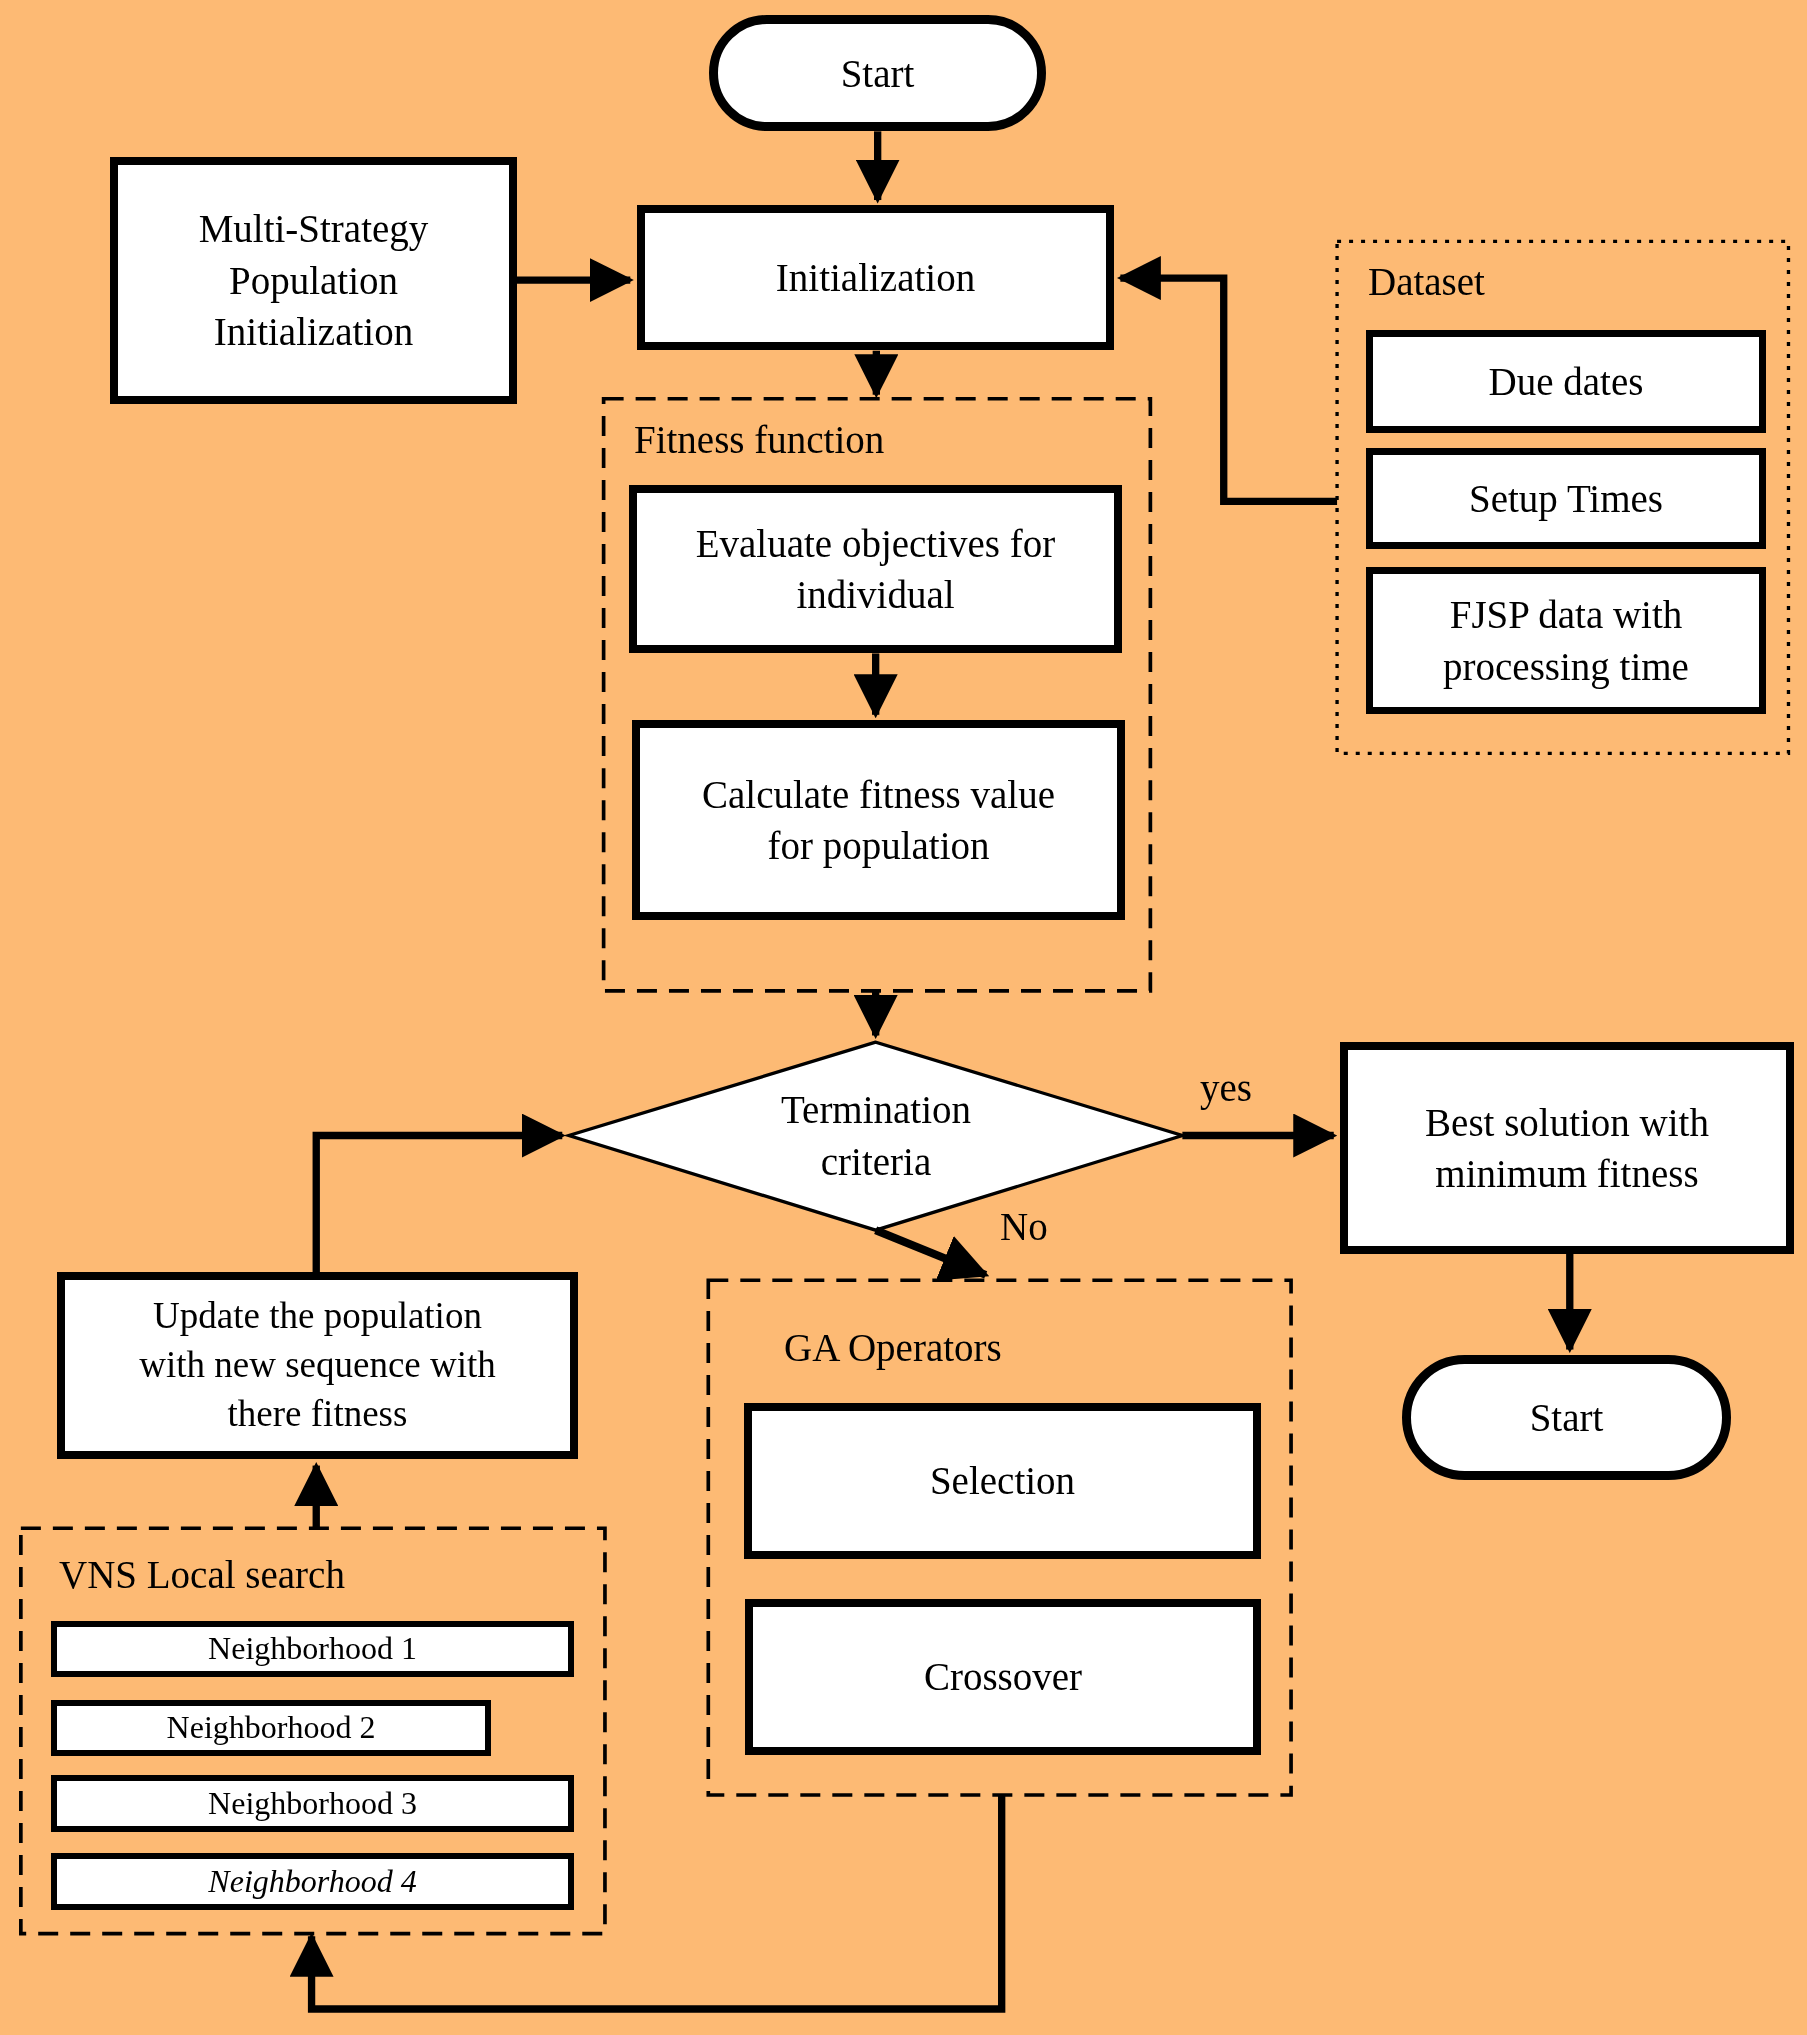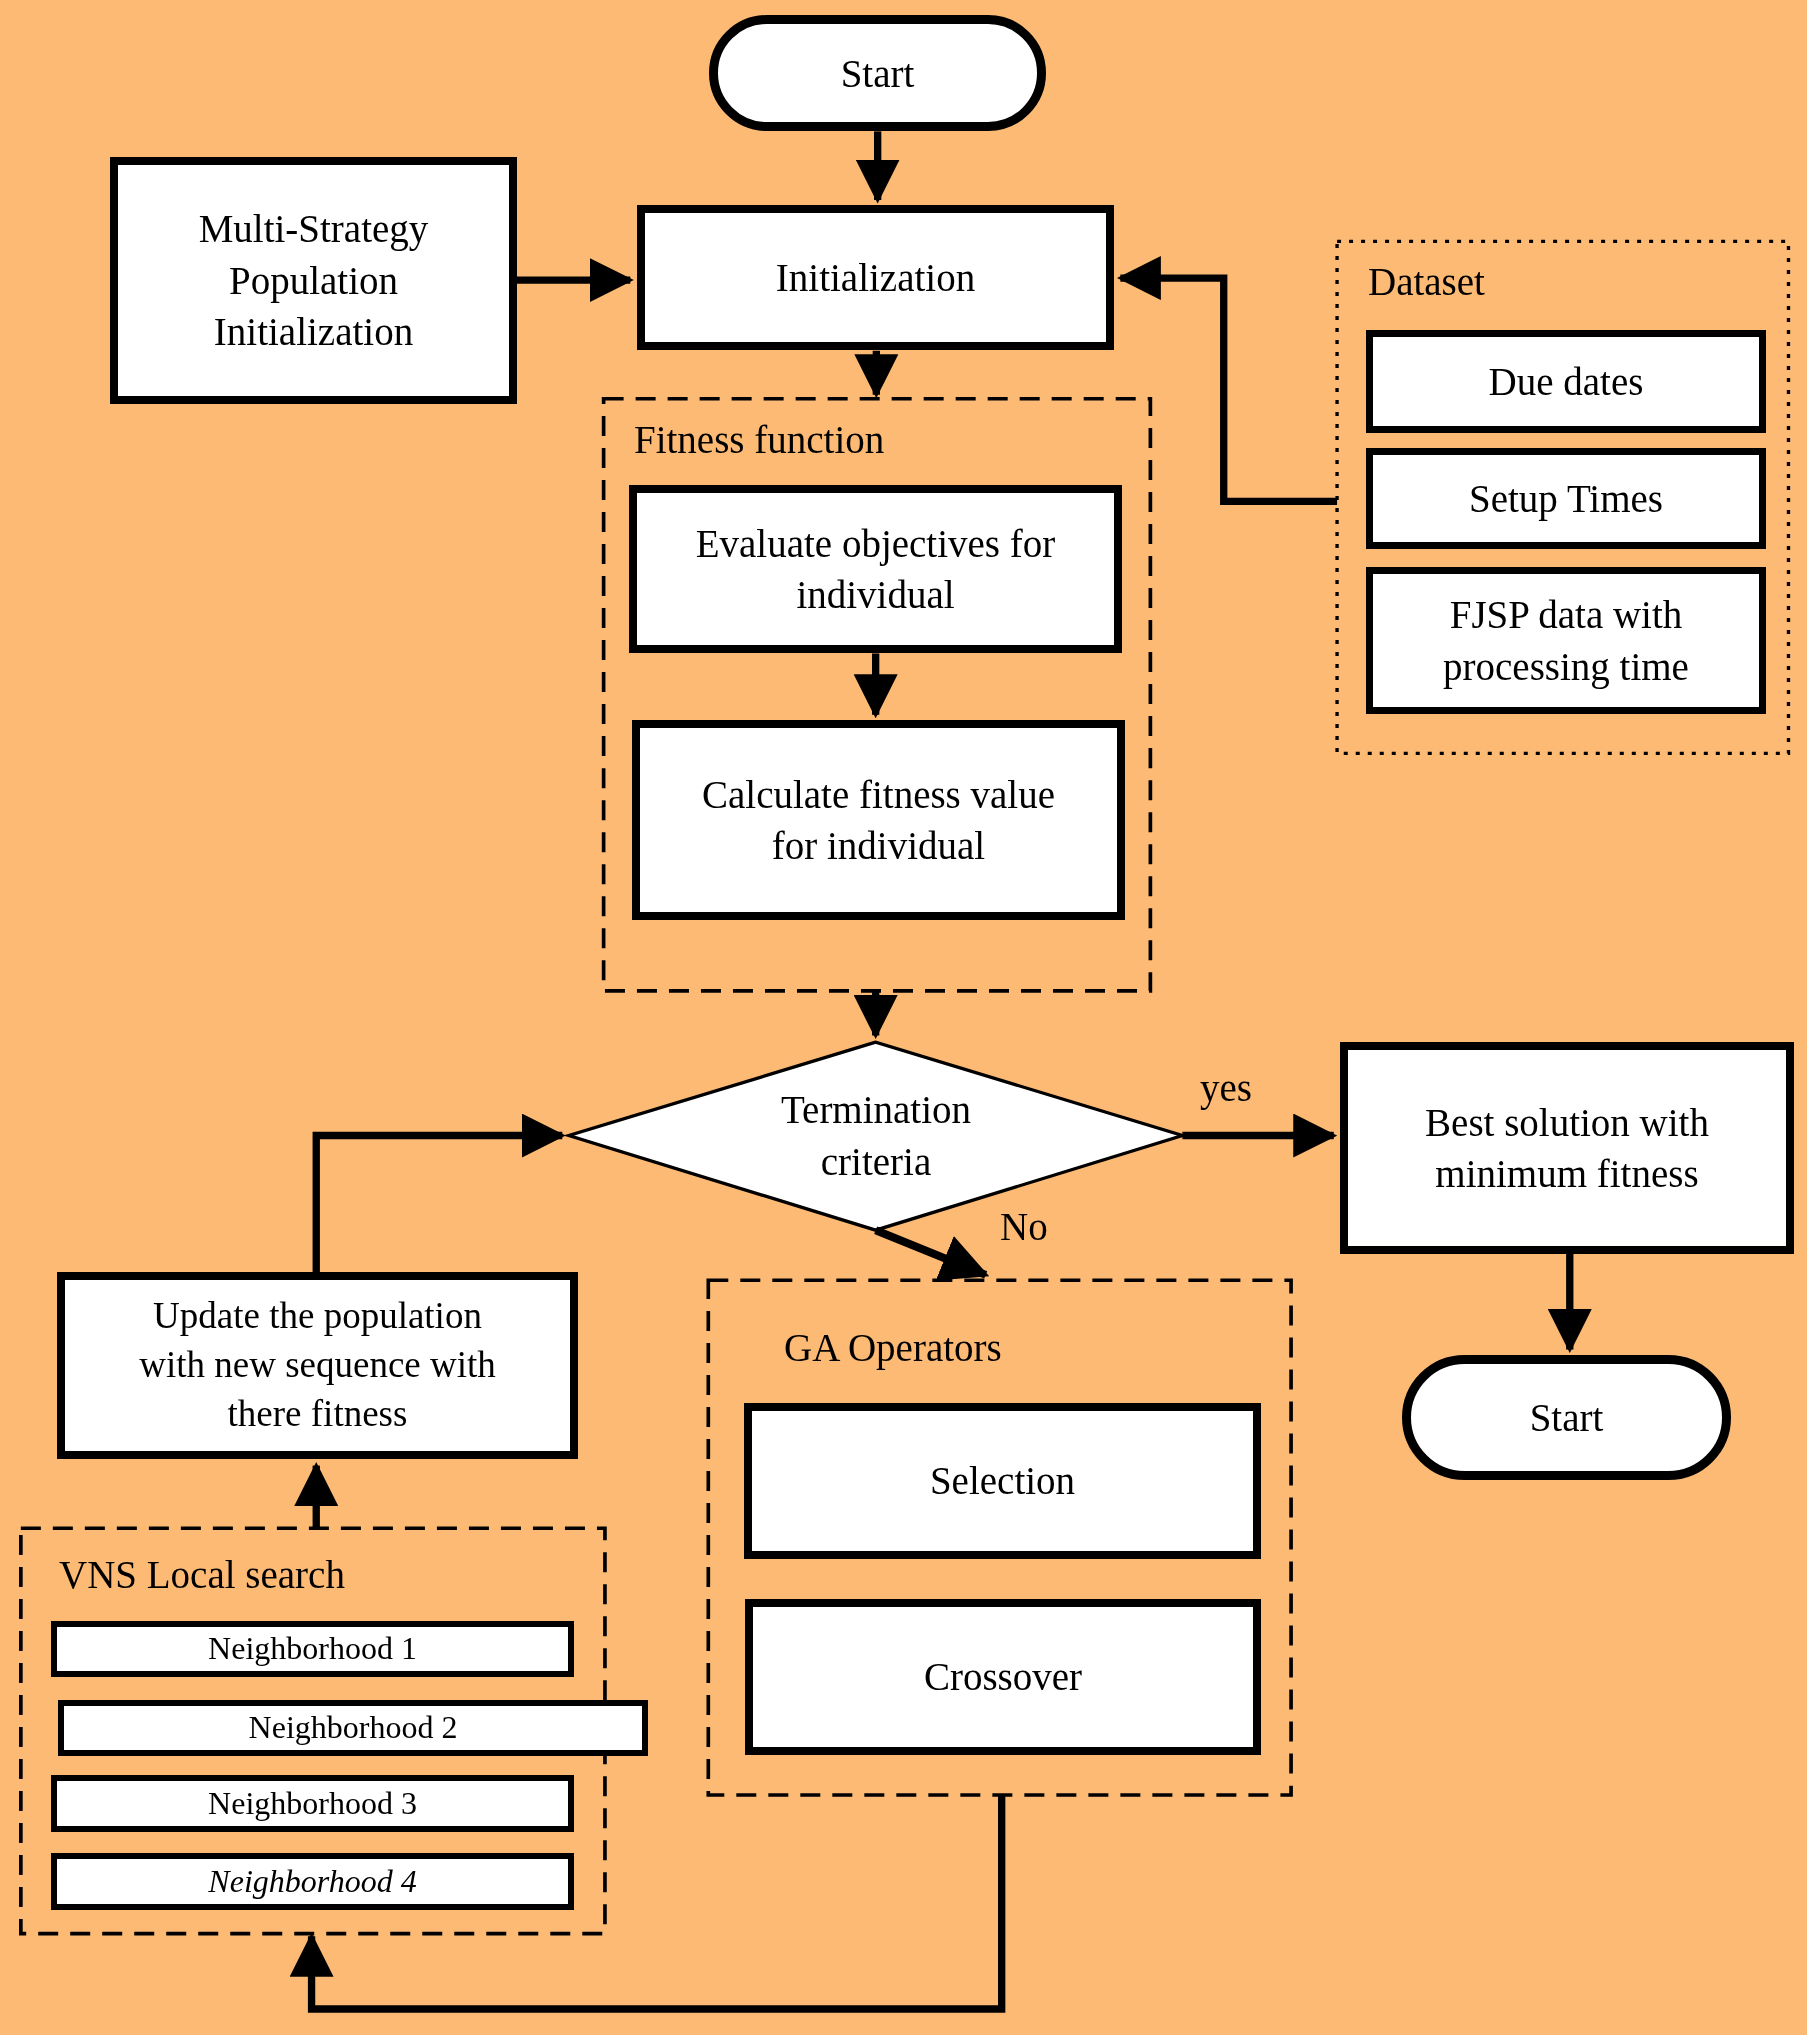--- a/index.html
+++ b/index.html
@@ -116,38 +116,38 @@
   <div class="group-label" style="left:1368px; top:261px;">Dataset</div>
   <div class="node thin" style="left:1366px; top:330px; width:400px; height:103px;">Due dates</div>
   <div class="node thin" style="left:1366px; top:448px; width:400px; height:101px;">Setup Times</div>
   <div class="node thin" style="left:1366px; top:567px; width:400px; height:147px;">FJSP data with
 processing time</div>
 
   <div class="group-label" style="left:634px; top:419px;">Fitness function</div>
   <div class="node" style="left:629px; top:485px; width:493px; height:168px;">Evaluate objectives for
 individual</div>
   <div class="node" style="left:632px; top:720px; width:493px; height:200px;">Calculate fitness value
-for individual</div>
+for population</div>
 
   <div class="diamond-label">Termination
 criteria</div>
   <div class="edge-label" style="left:1200px; top:1067px;">yes</div>
   <div class="edge-label" style="left:1000px; top:1206px;">No</div>
 
   <div class="node" style="left:1340px; top:1042px; width:454px; height:212px;">Best solution with
 minimum fitness</div>
 
   <div class="group-label" style="left:784px; top:1327px;">GA Operators</div>
   <div class="node" style="left:744px; top:1403px; width:517px; height:156px;">Selection</div>
   <div class="node" style="left:745px; top:1599px; width:516px; height:156px;">Crossover</div>
 
   <div class="node" style="left:57px; top:1272px; width:521px; height:187px; font-size:37px;">Update the population
 with new sequence with
 there fitness</div>
 
   <div class="group-label" style="left:59px; top:1554px;">VNS Local search</div>
   <div class="node nb" style="left:51px; top:1621px; width:523px; height:56px;">Neighborhood 1</div>
-  <div class="node nb" style="left:58px; top:1700px; width:590px; height:56px;">Neighborhood 2</div>
+  <div class="node nb" style="left:51px; top:1700px; width:440px; height:56px;">Neighborhood 2</div>
   <div class="node nb" style="left:51px; top:1775px; width:523px; height:57px;">Neighborhood 3</div>
   <div class="node nb" style="left:51px; top:1853px; width:523px; height:57px;font-style:italic;">Neighborhood 4</div>
 
 </div>
 
 
 </body></html>

